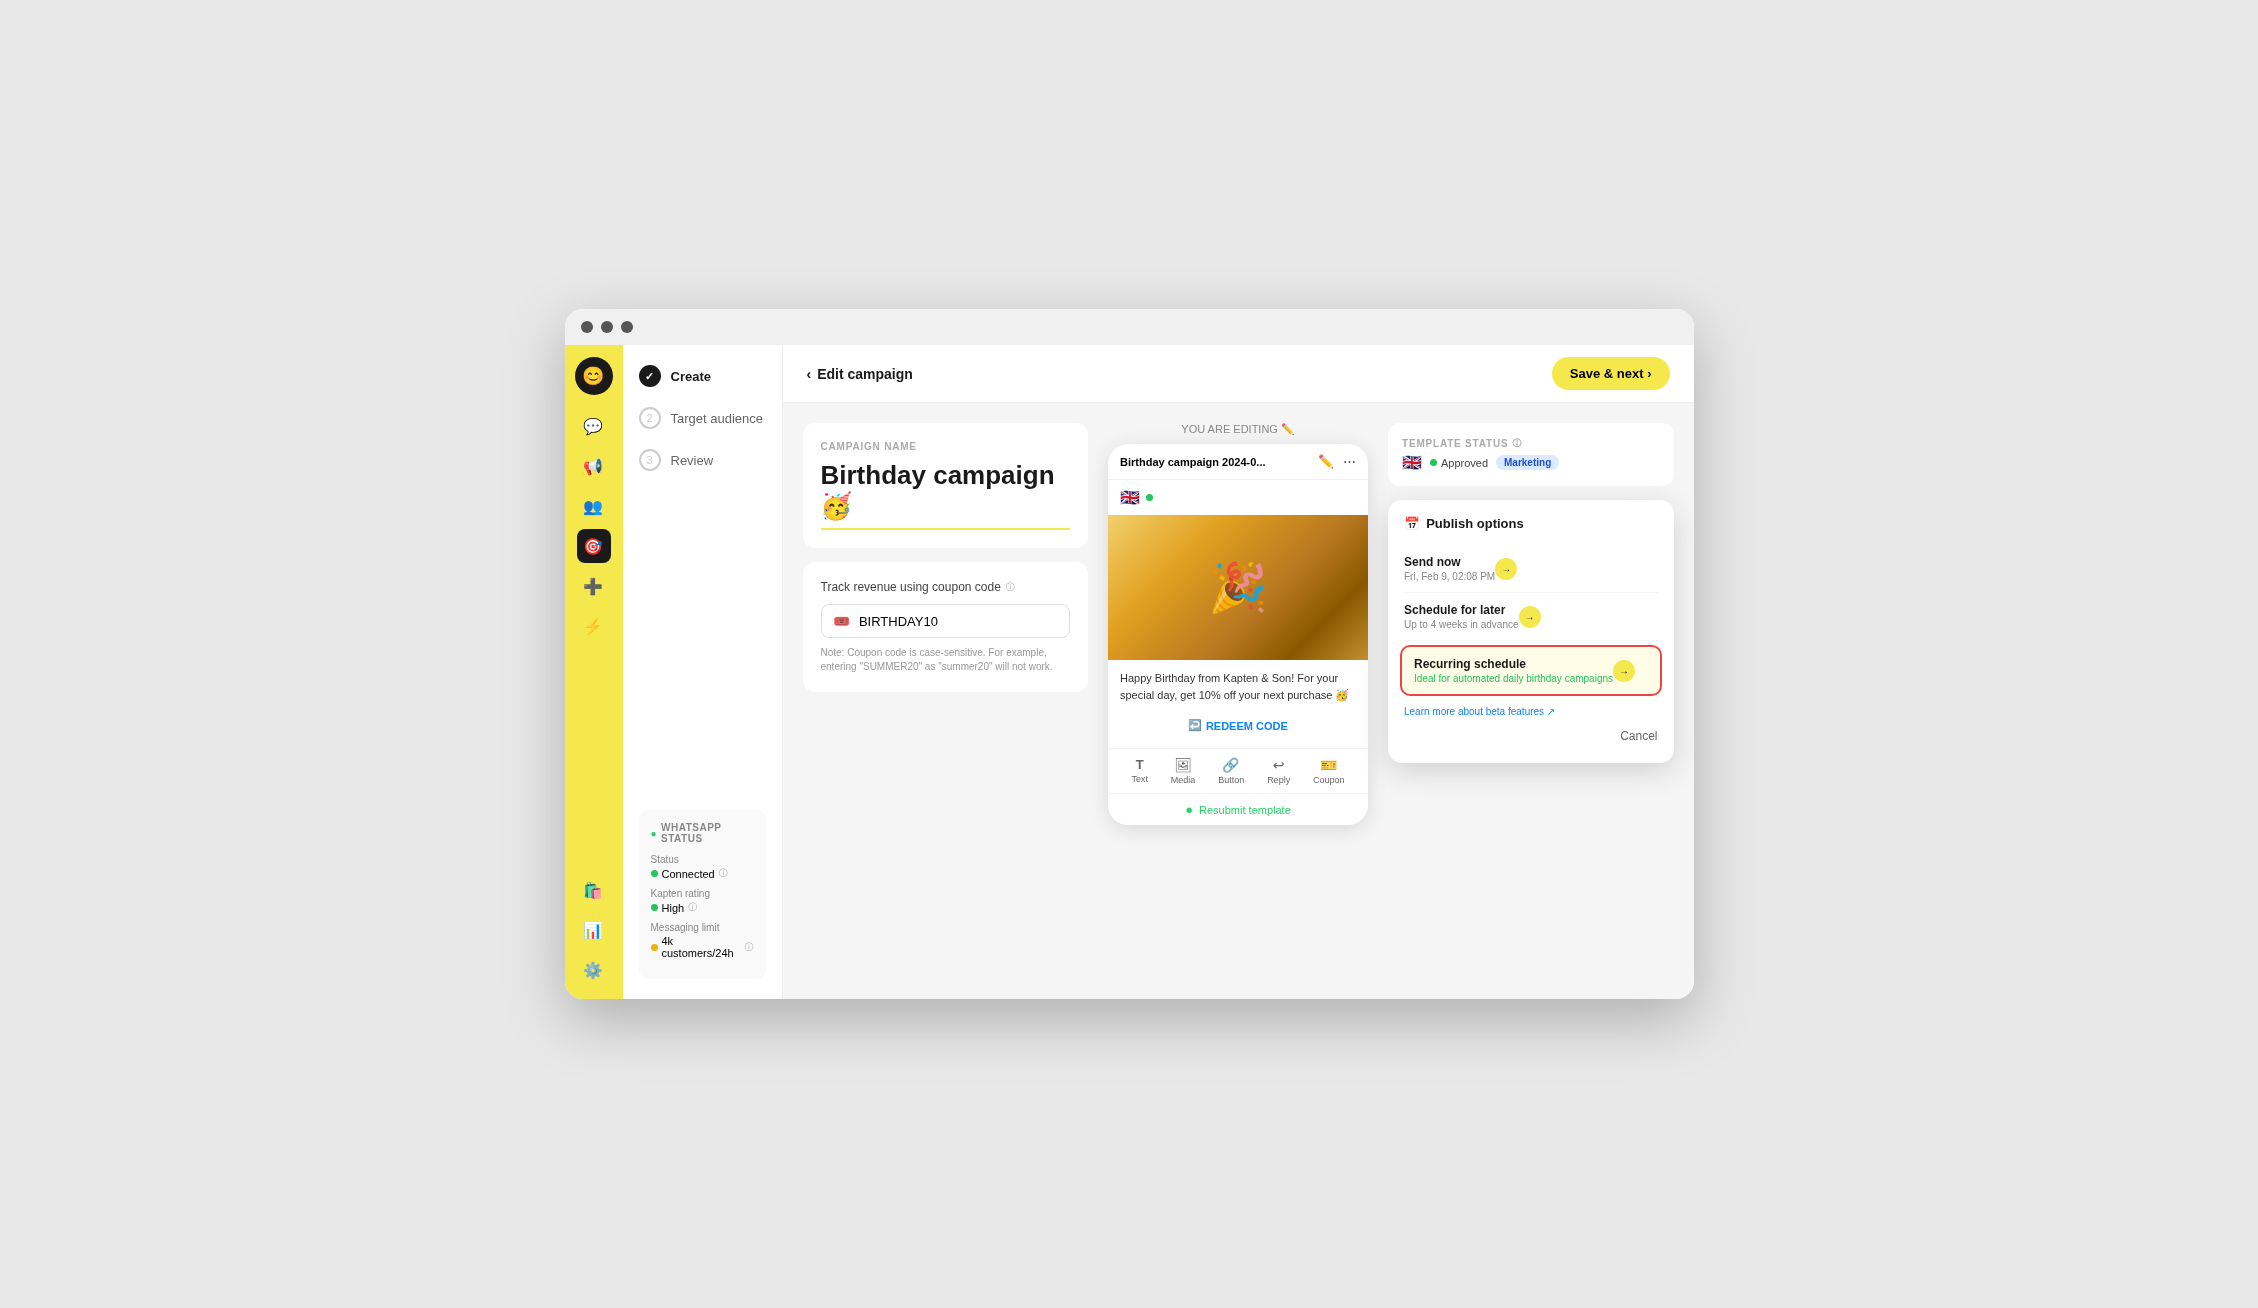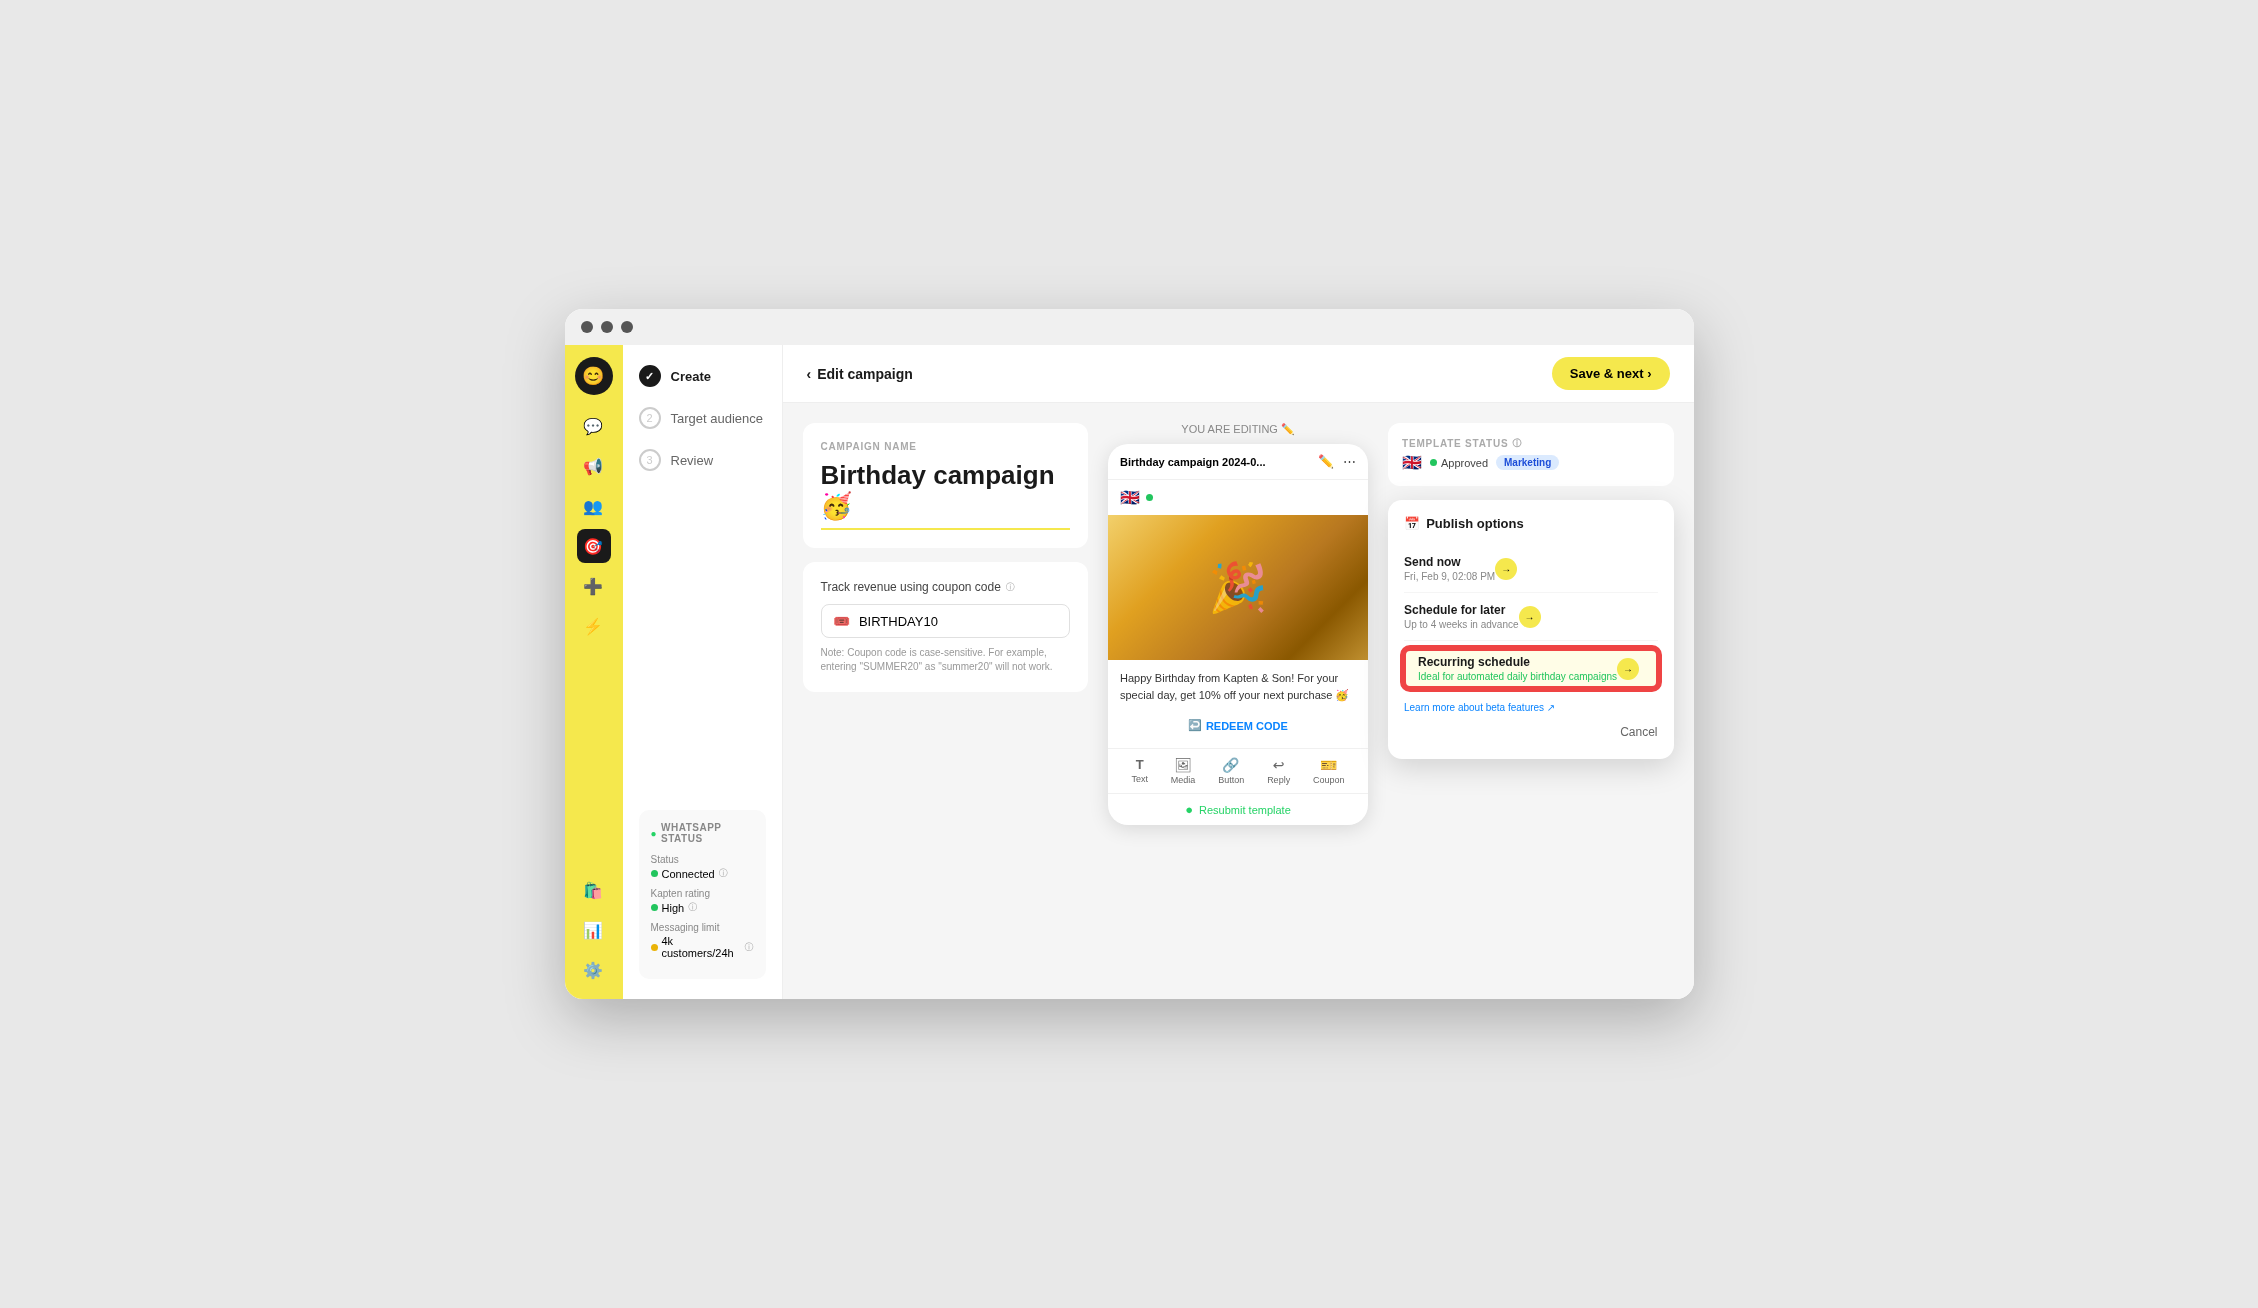--- a/index.html
+++ b/index.html
@@ -276,23 +276,23 @@
       display: flex; align-items: center; gap: 6px;
     }
     .publish-option {
       display: flex; align-items: center; justify-content: flex-start;
       padding: 10px 0;
       border-bottom: 1px solid #f5f5f5;
       cursor: pointer;
     }
     .publish-option.selected {
       background: #fffde7;
-      border: 6px solid #ef4444;
+      border: 2px solid #ef4444;
       border-radius: 10px;
-      padding: 4px 12px;
+      padding: 10px 12px;
       margin: 4px -4px;
     }
     .publish-option-info {}
     .publish-option-title {
       font-size: 12px; font-weight: 600; color: #1a1a1a;
     }
     .publish-option-sub {
       font-size: 10px; color: #888; margin-top: 2px;
     }
     .publish-option-sub.accent { color: #22c55e; font-weight: 500; }

